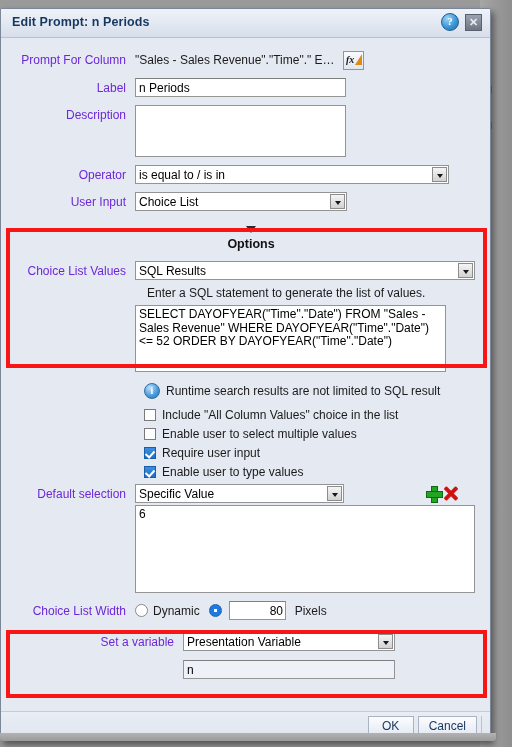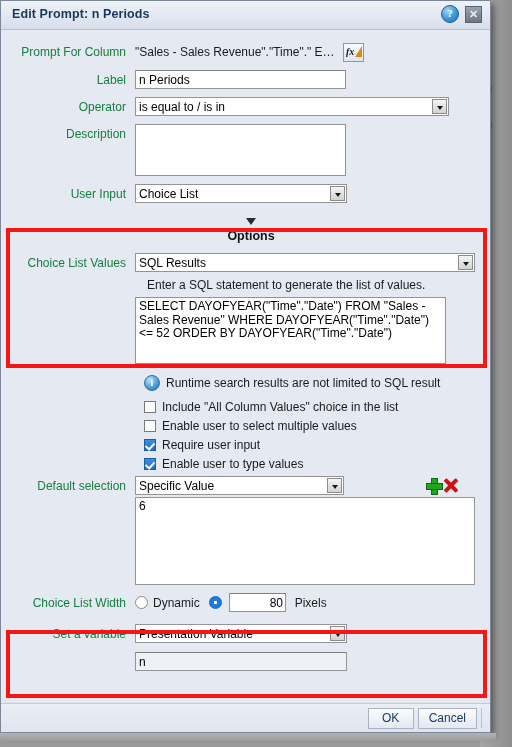--- a/index.html
+++ b/index.html
@@ -11,21 +11,21 @@
   }
   .page{position:relative;width:512px;height:747px;background:#9a9a9a;}
 
   
   .backdrop-right{position:absolute;right:0;top:0;width:32px;height:747px;
     background:linear-gradient(90deg,#a6a6a6 0%,#9c9c9c 40%,#8e8e8e 100%);}
   .green-mark{position:absolute;left:488px;width:4px;height:7px;background:#3fa63f;}
   .gm1{top:86px;} .gm2{top:122px;}
 
   .dialog{
-    position:absolute;left:0;top:0;width:491px;height:733px;
+    position:absolute;left:0;top:8px;width:491px;height:733px;
     background:#e4e9f2;
     border:1px solid #7b8699;
     box-sizing:border-box;
     box-shadow:3px 4px 6px rgba(0,0,0,.45);
     border-radius:2px 2px 0 0;
     overflow:hidden;
   }
   .titlebar{
     height:28px;position:relative;
     background:linear-gradient(180deg,#eef2f8 0%,#e2e8f2 55%,#d7deea 100%);
@@ -40,21 +40,21 @@
     background:radial-gradient(circle at 35% 28%,#9ed4f5 0%,#3d96d6 55%,#1f6fb0 100%);
     border:1px solid #1c5d96;color:#fff;font-size:11px;font-weight:bold;
     text-align:center;line-height:15px;font-family:"Liberation Serif",serif;}
   .close-ico{width:15px;height:15px;background:linear-gradient(180deg,#9aa3b1,#6e7683);
     border:1px solid #59616e;color:#e9edf3;font-size:11px;font-weight:bold;
     text-align:center;line-height:14px;}
 
   .body{position:relative;padding:0;height:676px;box-sizing:border-box;}
 
   .row{display:flex;align-items:flex-start;margin:0;padding:0;}
-  .lbl{width:134px;text-align:right;padding-right:9px;font-size:12px;color:#15803d;
+  .lbl{width:134px;text-align:right;padding-right:9px;font-size:12px;color:#6d28d9;
        box-sizing:border-box;padding-top:3px;}
 
   .txt{
     background:#fff;border:1px solid #949494;border-top-color:#7f7f7f;
     height:19px;box-sizing:border-box;font-size:12px;padding:1px 3px;color:#000;
     font-family:"Liberation Sans",sans-serif;line-height:17px;
   }
   .sel{
     background:#fff;border:1px solid #949494;height:19px;box-sizing:border-box;
     font-size:12px;padding:1px 3px;color:#000;position:relative;line-height:17px;
@@ -151,30 +151,30 @@
           <span class="pencil"></span>
         </div>
       </div>
 
       <div class="row" style="margin-top:8px;">
         <div class="lbl">Label</div>
         <div class="txt" style="width:211px;">n Periods</div>
       </div>
 
       <div class="row" style="margin-top:8px;">
+        <div class="lbl">Description</div>
+        <div class="ta" style="width:211px;height:52px;"></div>
+      </div>
+
+      <div class="row" style="margin-top:8px;">
         <div class="lbl">Operator</div>
         <div class="sel" style="width:314px;">
           <span>is equal to / is in</span>
           <span class="arrow"></span>
         </div>
-      </div>
-
-      <div class="row" style="margin-top:8px;">
-        <div class="lbl">Description</div>
-        <div class="ta" style="width:211px;height:52px;"></div>
       </div>
 
       <div class="row" style="margin-top:8px;">
         <div class="lbl">User Input</div>
         <div class="sel" style="width:212px;">
           <span>Choice List</span>
           <span class="arrow"></span>
         </div>
       </div>
 
@@ -240,21 +240,21 @@
         <div class="lbl">Choice List Width</div>
         <div style="display:flex;align-items:center;gap:5px;">
           <span class="radio"></span>
           <span style="font-size:12px;">Dynamic</span>
           <span class="radio on" style="margin-left:4px;"></span>
           <span class="txt" style="width:57px;display:inline-block;margin-left:2px;padding-left:40px;">80</span>
           <span style="font-size:12px;margin-left:4px;">Pixels</span>
         </div>
       </div>
 
-      <div class="row" style="margin-top:12px;">
+      <div class="row" style="margin-top:12px;padding-left:48px;">
         <div class="lbl">Set a variable</div>
         <div>
           <div class="sel" style="width:212px;">
             <span>Presentation Variable</span>
             <span class="arrow"></span>
           </div>
           <div class="txt" style="width:212px;margin-top:9px;background:#eef1f7;">n</div>
         </div>
       </div>
 

